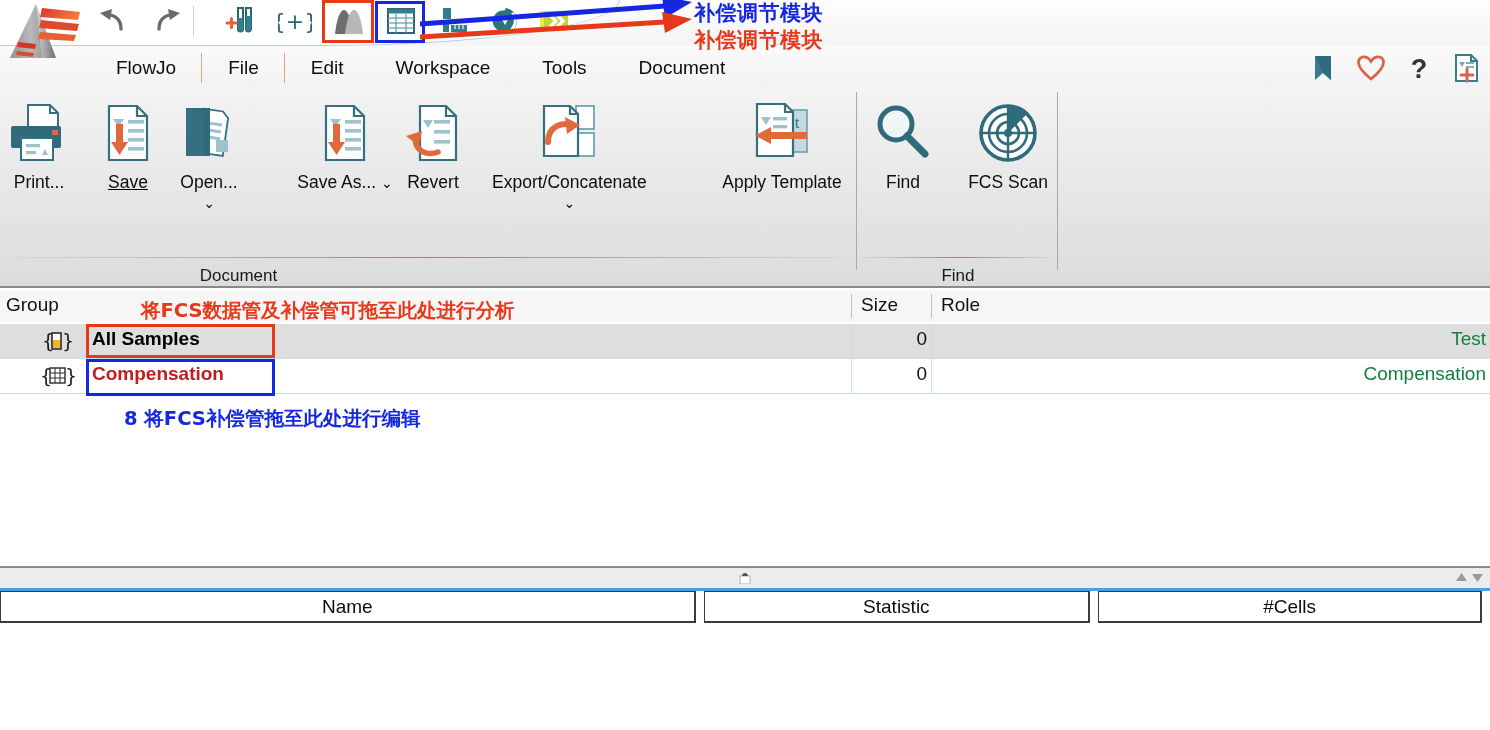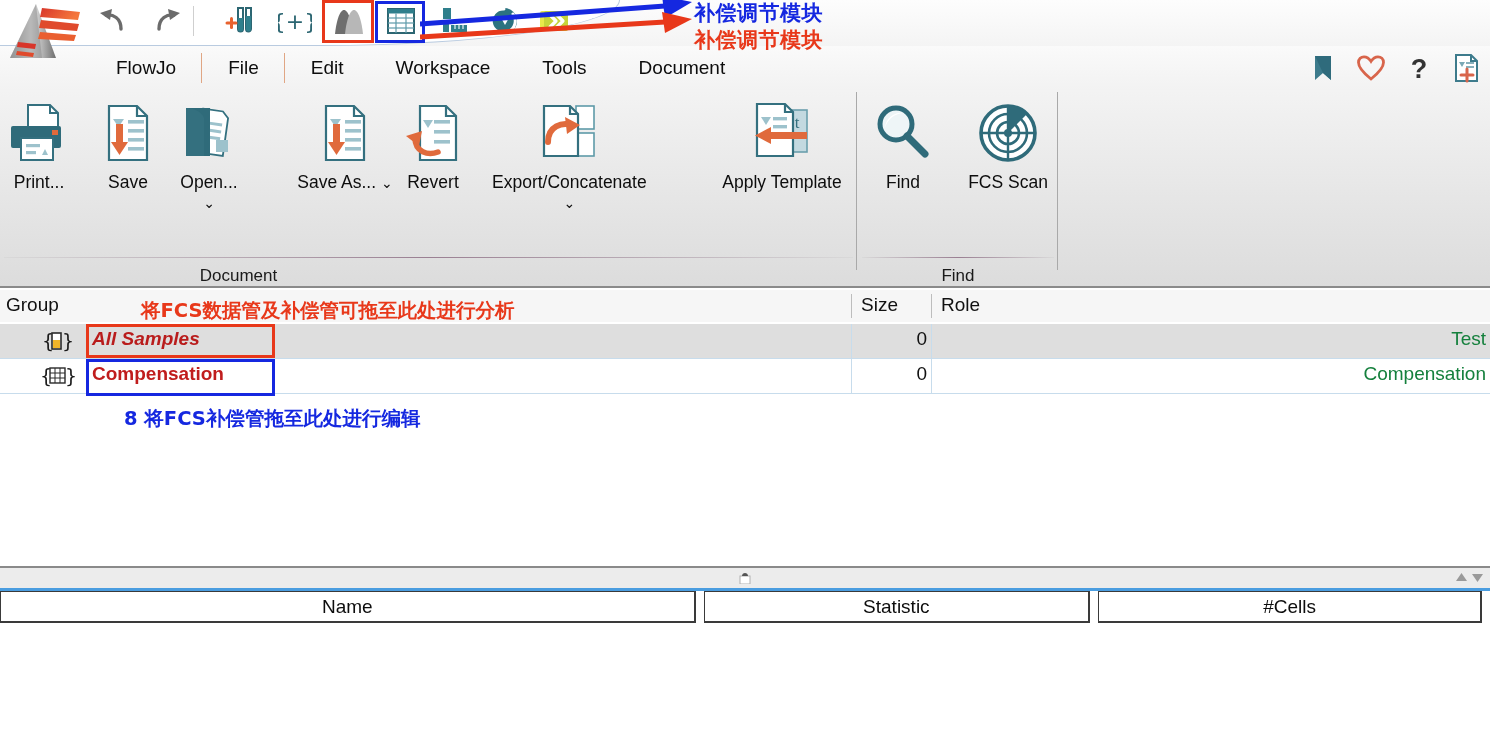--- a/index.html
+++ b/index.html
@@ -238,21 +238,21 @@
     color: #1a1a1a;
     letter-spacing: -0.5px;
   }
   .row-name {
     position: absolute;
     left: 92px; top: 4px;
     font-size: 19px;
     font-weight: bold;
     white-space: nowrap;
   }
-  #row-all-name { color: #b91c1c; font-style: italic; }
+  #row-all-name { color: #000000; }
   #row-comp-name { color: #c01d1d; }
   .row-size {
     position: absolute;
     left: 855px; width: 72px;
     top: 4px;
     text-align: right;
     font-size: 19px;
     color: #111;
   }
   .row-role {
@@ -569,21 +569,21 @@
           <g fill="#9dc2cc">
             <rect x="20" y="44" width="14" height="3.2"></rect>
             <rect x="20" y="51" width="10" height="3.2"></rect>
           </g>
           <polygon points="36,55 42,55 39,49" fill="#9dc2cc"></polygon>
         </svg>
       </div>
       <div class="rb-label">Print...</div>
     </div>
 
-    <div class="rb-btn" style="left:95px;">
+    <div class="rb-btn" style="left:95px;text-decoration:underline;">
       <div class="rb-ico">
         <svg width="66" height="66" viewBox="0 0 66 66">
           <path d="M14 6 h28 l10 10 v44 h-38 z" fill="#ffffff" stroke="#34707f" stroke-width="2.2"></path>
           <path d="M42 6 v10 h10" fill="none" stroke="#34707f" stroke-width="2.2"></path>
           <g fill="#9dc2cc">
             <rect x="33" y="20" width="16" height="3.6"></rect>
             <rect x="33" y="29" width="16" height="3.6"></rect>
             <rect x="33" y="38" width="16" height="3.6"></rect>
             <rect x="33" y="47" width="16" height="3.6"></rect>
           </g>

